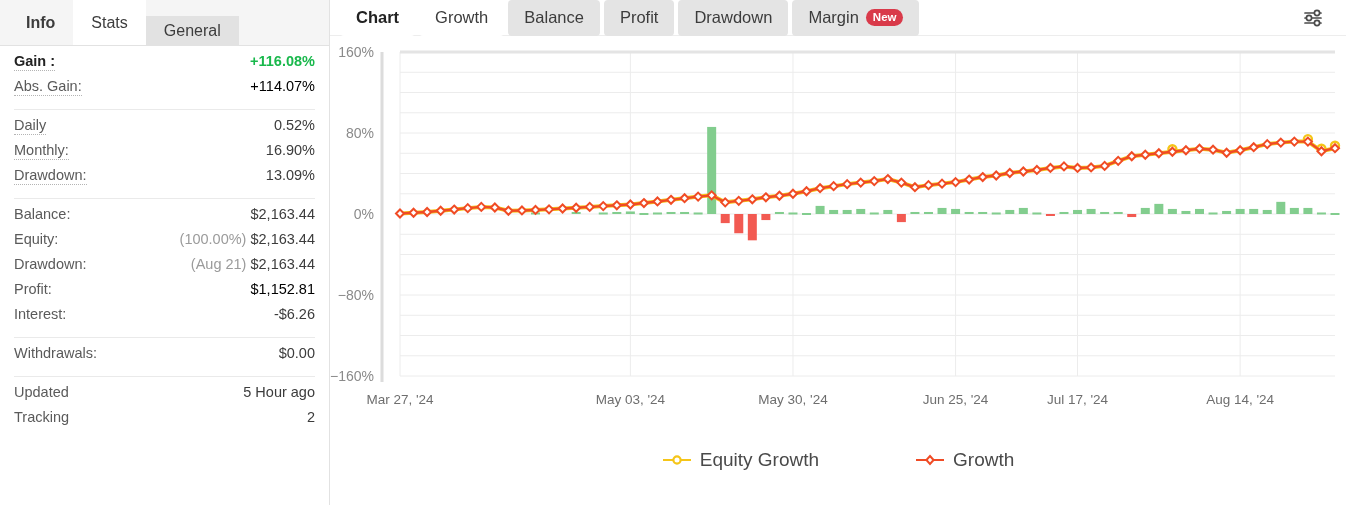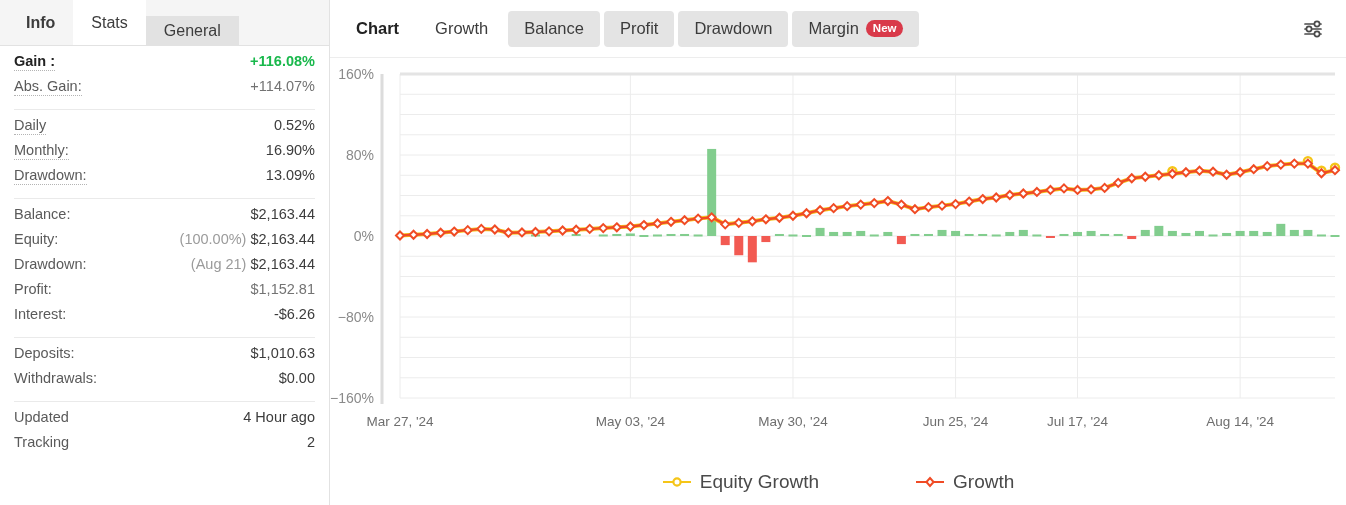--- a/index.html
+++ b/index.html
@@ -40,30 +40,30 @@
     height: 25px; font-size: 14.5px; color: #4a4a4a;
   }
   .srow .lbl {
     color: #5a5a5a;
     border-bottom: 1.5px dotted #b4b4b4;
     line-height: 1.25;
   }
   .srow.strong .lbl { font-weight: bold; color: #222; }
   .srow .val { color: #3c3c3c; white-space: nowrap; }
   .srow .val.green { color: #19b84c; font-weight: bold; }
-  .srow .val.greenlight { color: #737373; font-weight: normal; }
+  .srow .val.greenlight { color: #000000; font-weight: normal; }
   .muted { color: #9b9b9b; font-weight: normal; }
   .grp { padding-top: 6px; }
   .divider { height: 1px; background: #eaeaea; margin: 7px 0 6px 0; }
   .srow.plain .lbl { border-bottom: none; }
 
   
   .panel { flex: 1; height: 505px; position: relative; background:#fff; }
   .ctabs {
-    display: flex; align-items: center; height: 58px;
+    display: flex; align-items: center; height: 36px;
     padding: 0 12px 0 10px; gap: 4px;
     border-bottom: 1px solid #ededed;
   }
   .ctab {
     display: flex; align-items: center; gap: 7px;
     height: 36px; padding: 0 16px; border-radius: 4px;
     font-size: 16.5px; color: #3c3c3c; cursor: pointer;
     background: #e4e4e4; white-space: nowrap;
   }
   .ctab.first { background: #fff; font-weight: bold; color:#222; }
@@ -151,35 +151,31 @@
         <div class="srow plain">
           <span class="lbl">Interest:</span>
           <span class="val">-$6.26</span>
         </div>
       </div>
 
       <div class="divider"></div>
 
       <div>
         <div class="srow plain">
-          <span class="lbl">Deposits:</span>
-          <span class="val">$1,010.63</span>
-        </div>
-        <div class="srow plain">
           <span class="lbl">Withdrawals:</span>
           <span class="val">$0.00</span>
         </div>
       </div>
 
       <div class="divider"></div>
 
       <div>
         <div class="srow plain">
           <span class="lbl">Updated</span>
-          <span class="val">4 Hour ago</span>
+          <span class="val">5 Hour ago</span>
         </div>
         <div class="srow plain">
           <span class="lbl">Tracking</span>
           <span class="val">2</span>
         </div>
       </div>
     </div>
   </aside>
 
   <section class="panel">

